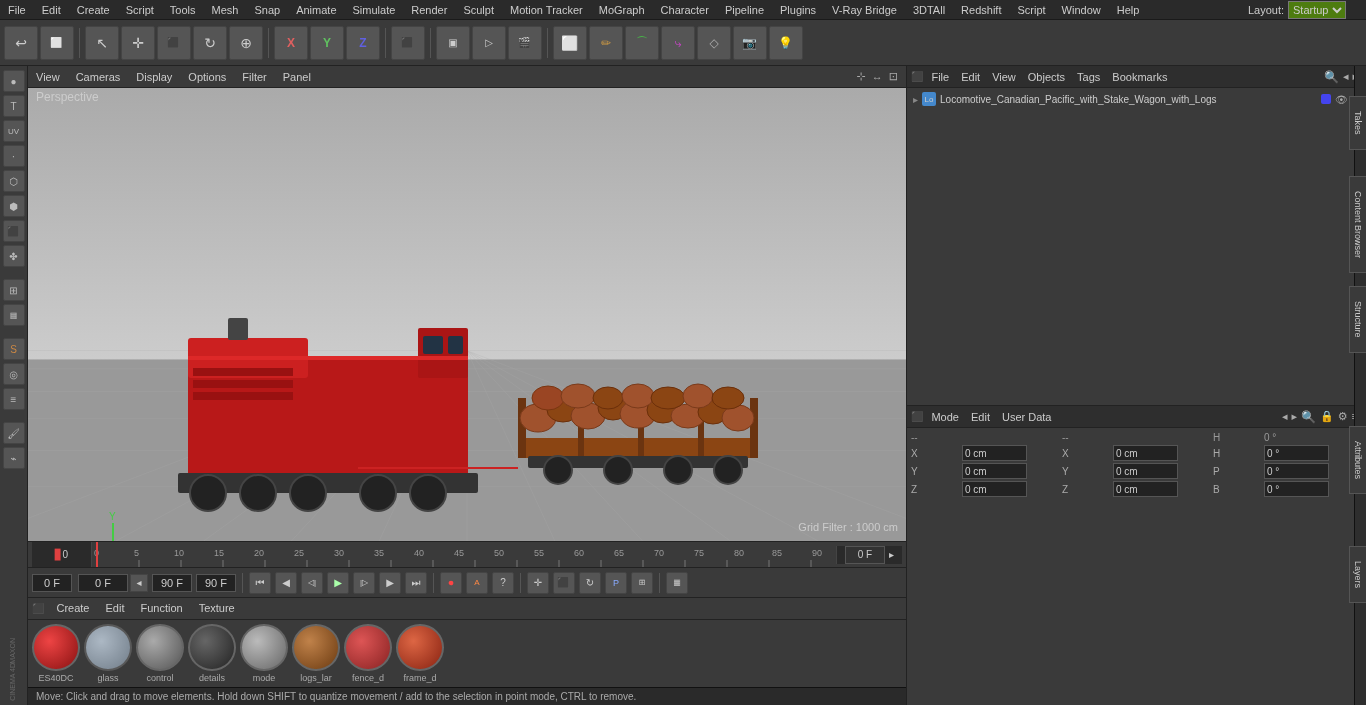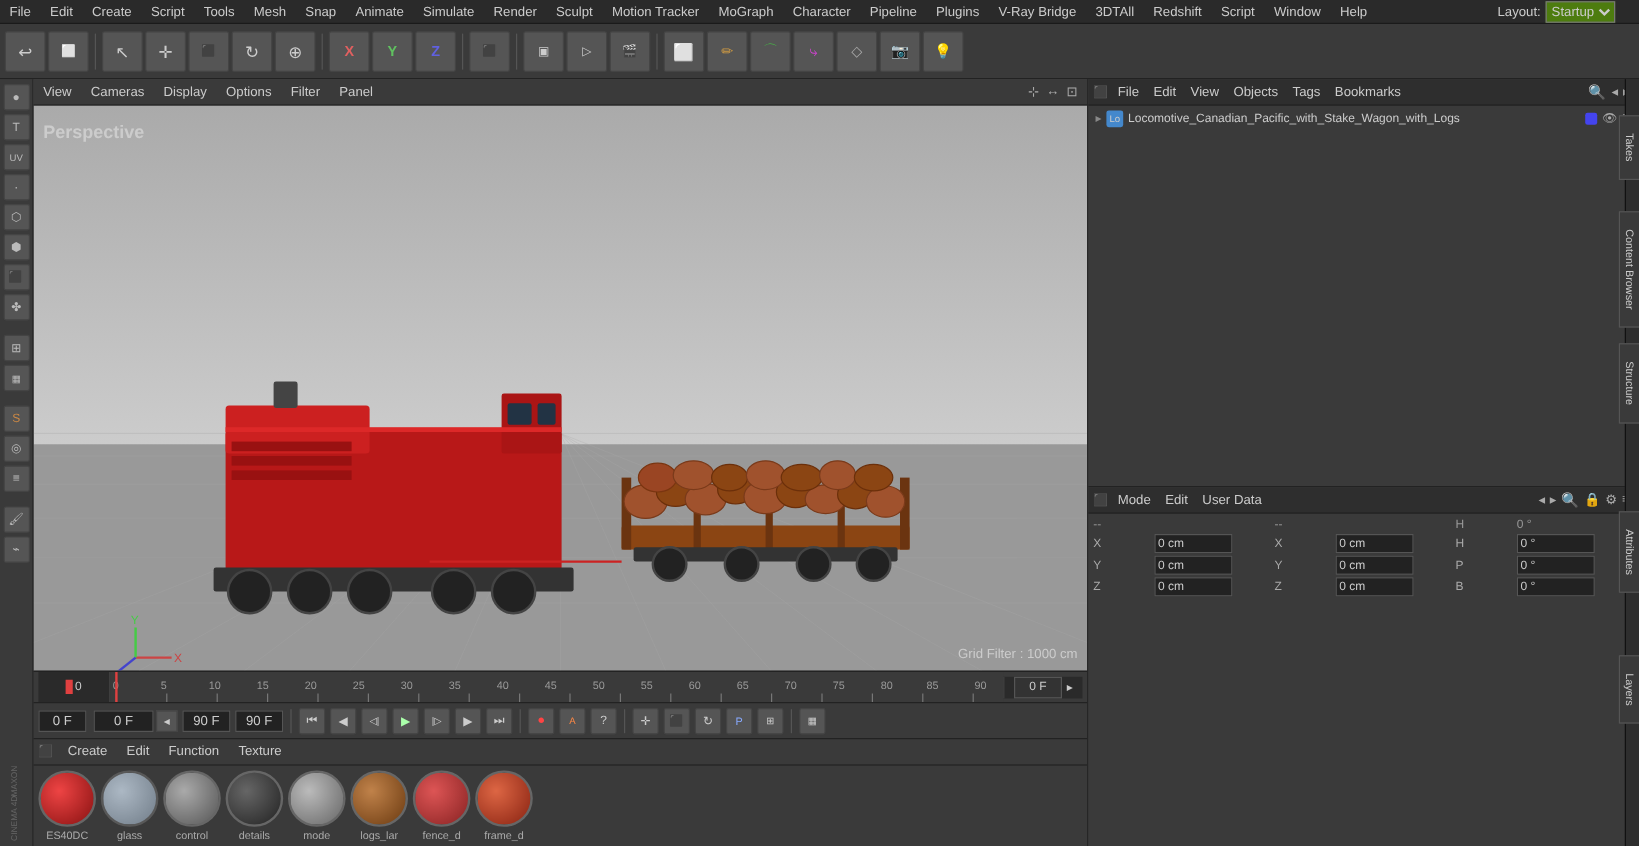--- a/index.html
+++ b/index.html
@@ -20,21 +20,21 @@
 
     
     #left-sidebar { width: 28px; background: #3a3a3a; border-right: 1px solid #222; display: flex; flex-direction: column; align-items: center; padding: 4px 2px; gap: 3px; }
     .side-btn { width: 22px; height: 22px; background: #555; border: 1px solid #444; display: flex; align-items: center; justify-content: center; cursor: pointer; border-radius: 2px; color: #bbb; font-size: 10px; }
 
     
     #viewport-area { flex: 1; display: flex; flex-direction: column; background: #4a4a4a; }
     #viewport-header { display: flex; align-items: center; background: #3a3a3a; height: 22px; border-bottom: 1px solid #222; padding: 0 4px; gap: 8px; }
     .viewport-menu { color: #ccc; font-size: 11px; cursor: pointer; padding: 2px 4px; }
     #viewport-canvas { flex: 1; position: relative; background: #5a5a5a; overflow: hidden; }
-    .perspective-label { position: absolute; top: 14px; left: 8px; color: #ccc; font-size: 15px; font-weight: bold; }
+    .perspective-label { position: absolute; top: 2px; left: 8px; color: #ccc; font-size: 12px; }
     .grid-spacing { position: absolute; bottom: 8px; right: 8px; color: #ccc; font-size: 11px; }
 
     
     #timeline { background: #3a3a3a; height: 26px; border-top: 1px solid #222; display: flex; align-items: center; padding: 0 4px; position: relative; overflow: hidden; }
     #timeline-ruler { display: flex; align-items: center; flex: 1; height: 100%; position: relative; }
 
     
     #transport-bar { background: #3a3a3a; height: 30px; display: flex; align-items: center; border-top: 1px solid #222; padding: 0 4px; gap: 4px; }
     .transport-btn { width: 22px; height: 22px; background: #555; border: 1px solid #444; display: flex; align-items: center; justify-content: center; cursor: pointer; border-radius: 2px; color: #ccc; font-size: 10px; }
     .frame-input { background: #222; border: 1px solid #555; color: #ccc; width: 40px; height: 18px; text-align: center; font-size: 11px; }
@@ -435,20 +435,23 @@
           <div class="material-swatch" style="background: radial-gradient(circle at 35% 35%, #dd5555, #882222);"></div>
           <div class="material-label">fence_d</div>
         </div>
         <div class="material-item">
           <div class="material-swatch" style="background: radial-gradient(circle at 35% 35%, #dd6644, #882211);"></div>
           <div class="material-label">frame_d</div>
         </div>
       </div>
     </div>
 
+    <div id="status-bar">
+      <span class="status-text">Move: Click and drag to move elements. Hold down SHIFT to quantize movement / add to the selection in point mode, CTRL to remove.</span>
+    </div>
   </div>
 
   <div id="right-panel" style="position:relative;">
 
     <div id="objects-panel">
       <div id="objects-toolbar">
         <span style="color:#888; font-size:10px;">⬛</span>
         <div class="obj-menu">File</div>
         <div class="obj-menu">Edit</div>
         <div class="obj-menu">View</div>

